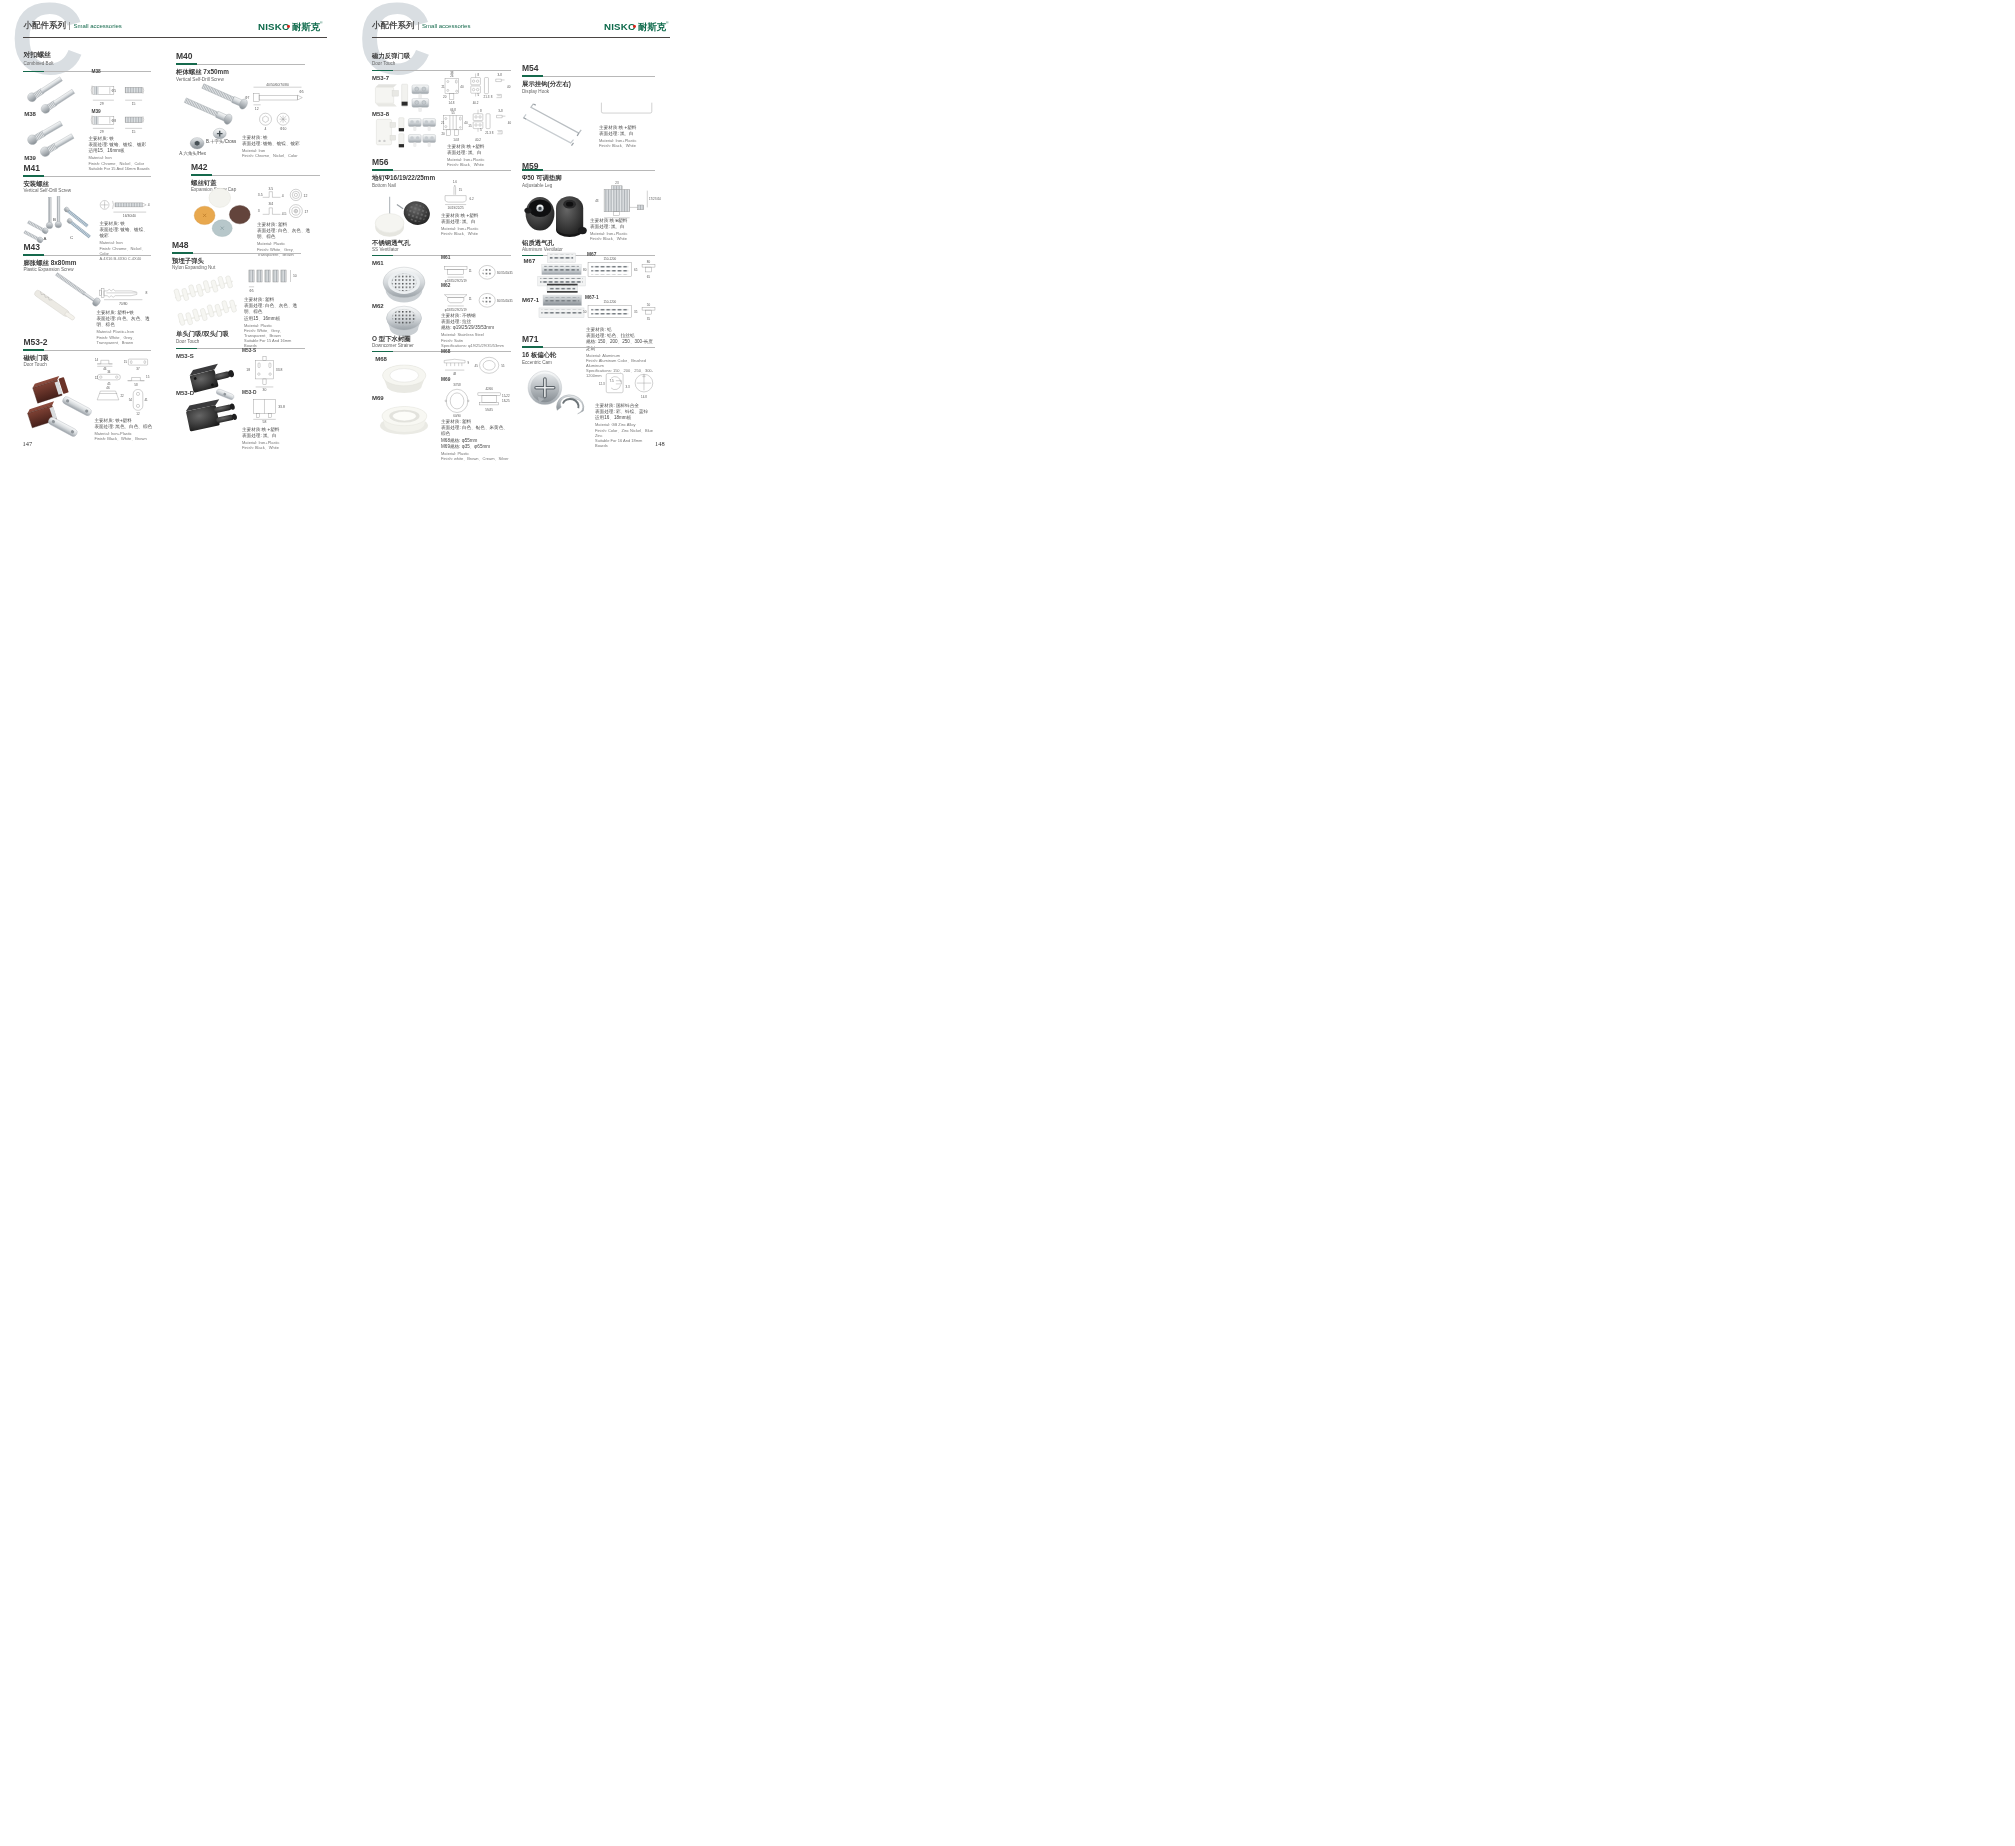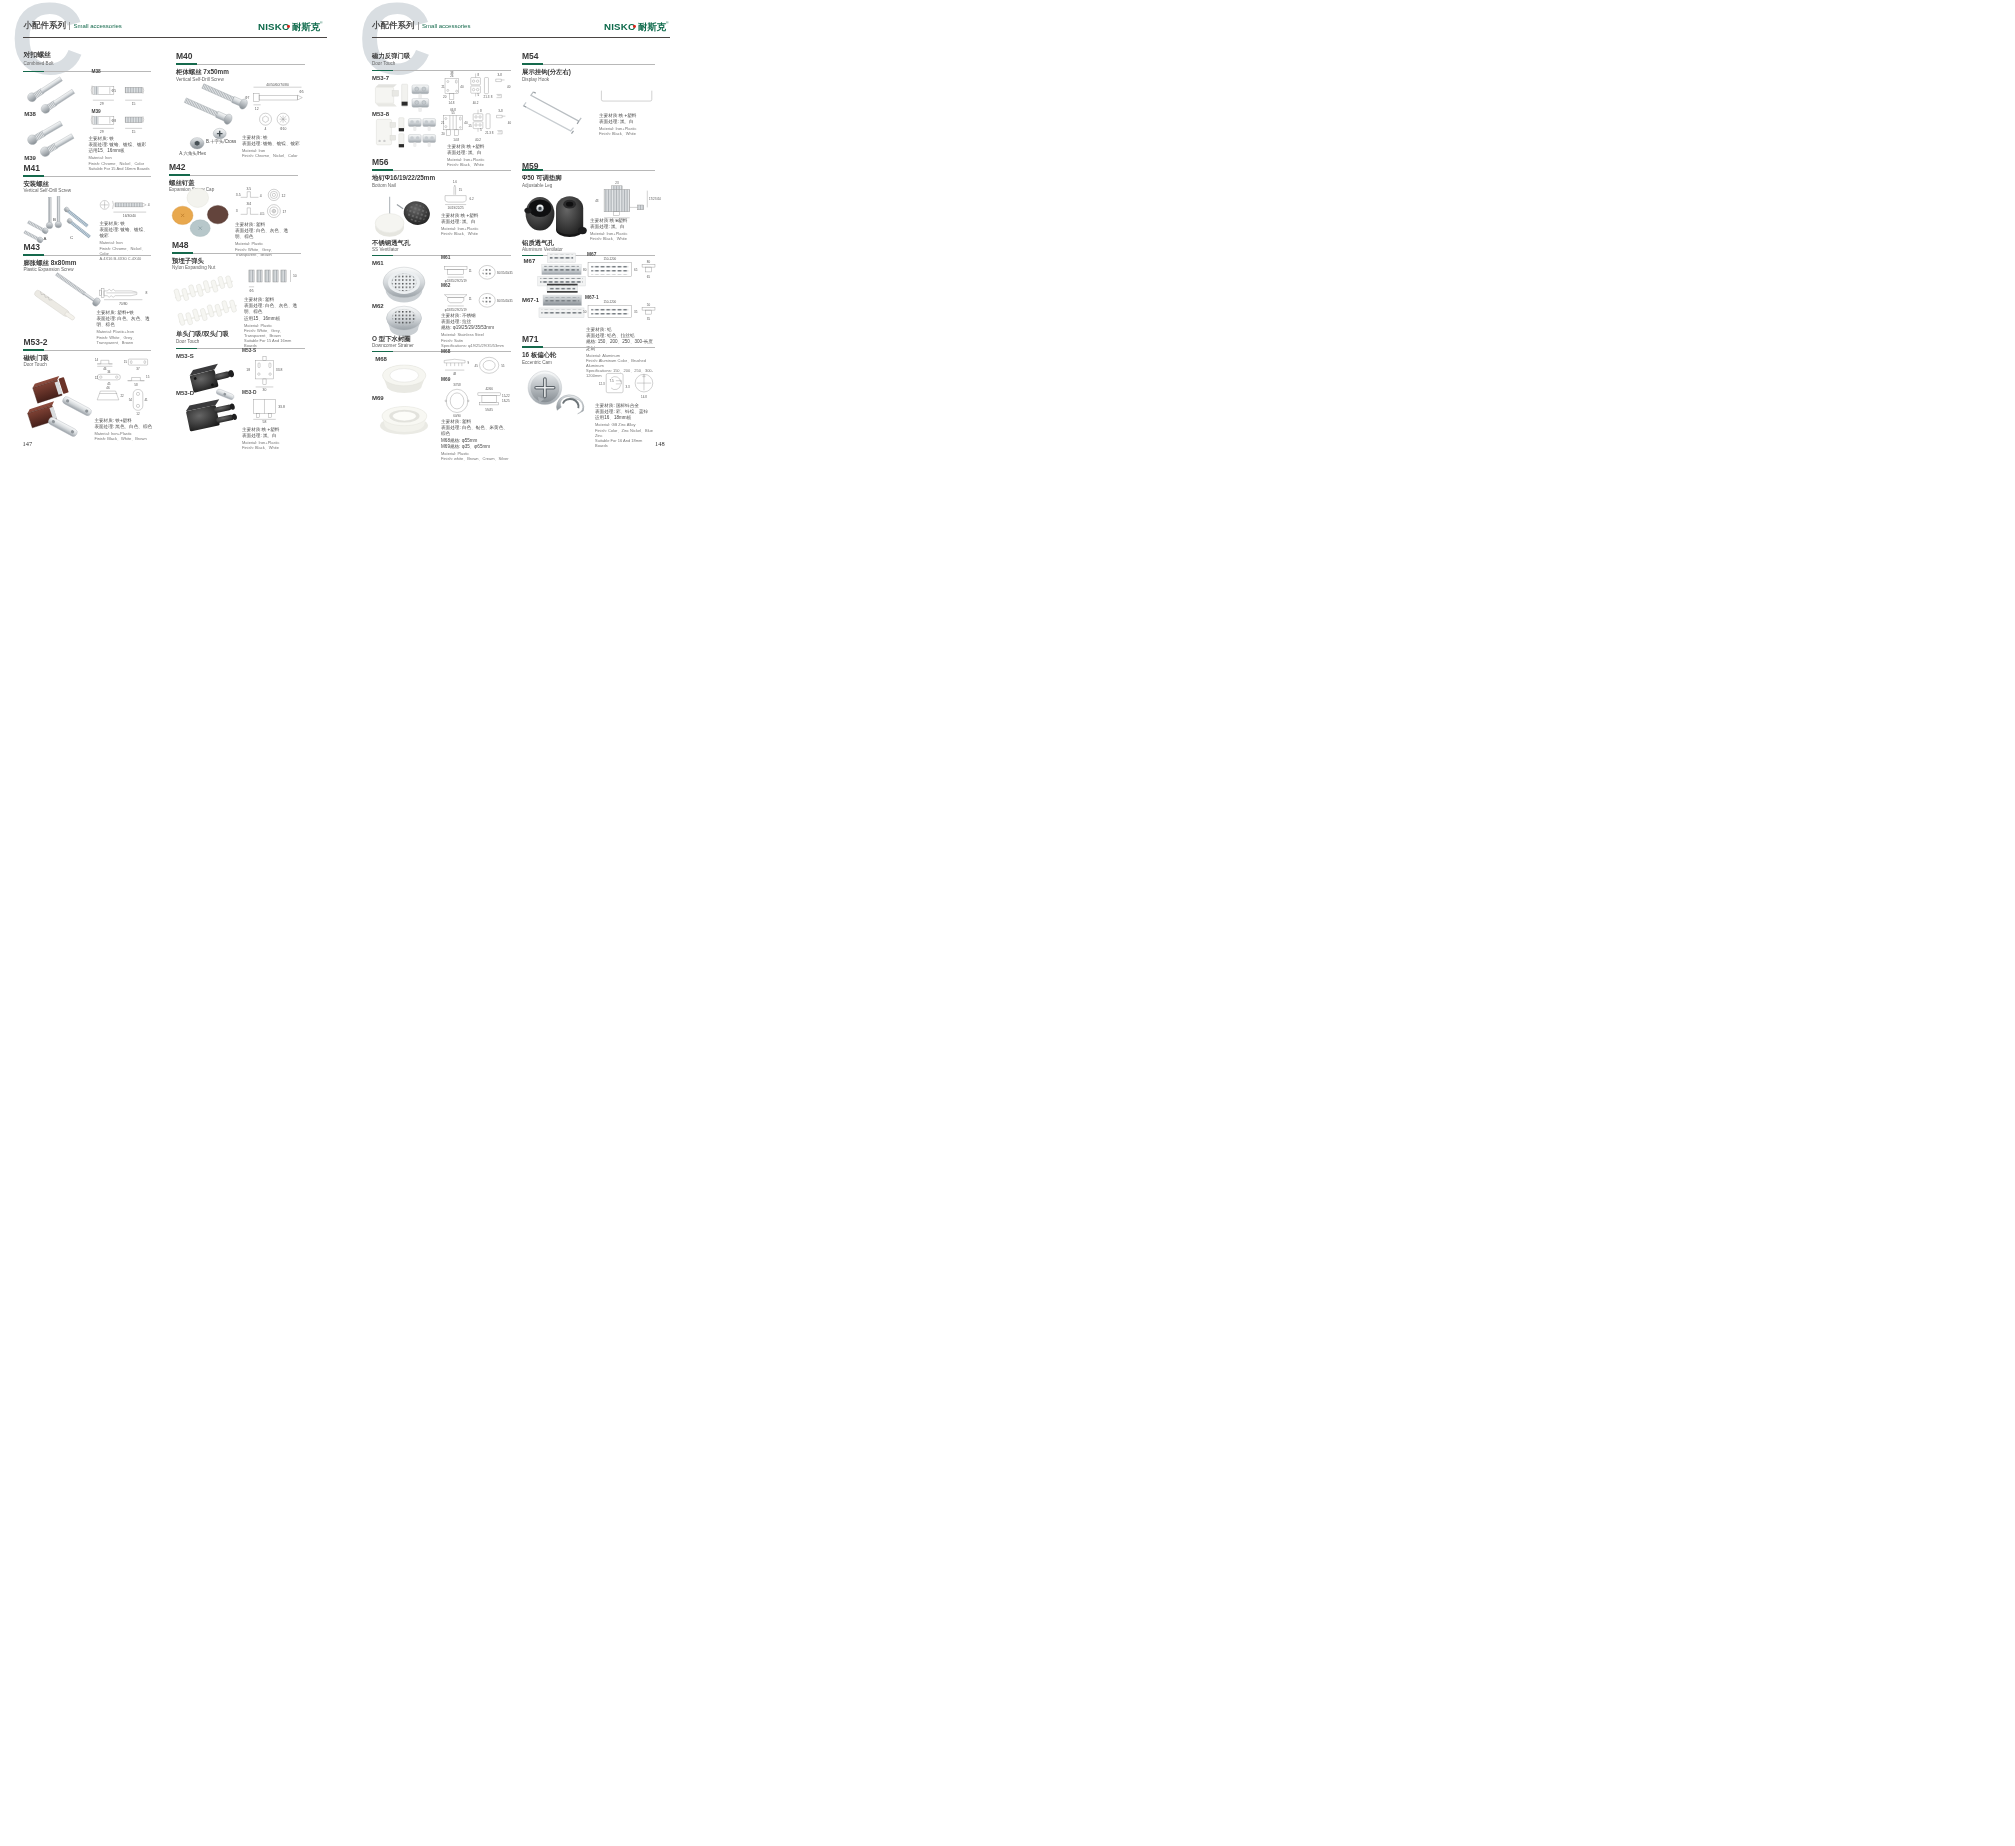--- a/index.html
+++ b/index.html
@@ -359,21 +359,21 @@
         <text class="dt" x="102" y="116" text-anchor="middle">Φ10</text>
       </svg>
       <div class="specs abs" style="left:66px;top:83px;width:63px">
         <div class="sc">主要材质: 铁
 表面处理: 镀铬、镀镍、镀彩</div>
         <div class="se">Material: Iron
 Finish: Chrome、Nickel、Color</div>
       </div>
     </section>
 
-    <section class="sec" style="left:169px;top:163px;width:129px;height:81px">
+    <section class="sec" style="left:191px;top:163px;width:129px;height:81px">
       <div class="s-code abs" style="left:0;top:0">M42</div>
       <div class="rule" style="left:0;right:0;top:11.3px">
           <i class="g"></i>
         </div>
       <div class="s-cn sm abs" style="left:0;top:16px">螺丝钉盖</div>
       <div class="s-en abs" style="left:0;top:24px">Expansion Screw Cap</div>
       <svg class="abs" style="left:0;top:22px" width="64" height="52" viewBox="0 0 160 130">
         <ellipse cx="72" cy="32" rx="27" ry="24" fill="#f3f3ee" stroke="#ddddd4"></ellipse>
         <ellipse cx="34" cy="76" rx="26" ry="23" fill="#e8a84e" stroke="#d3923a"></ellipse>
           <path d="M30,72 l8,8 M38,72 l-8,8" stroke="#c07f2c" stroke-width="2"></path>
@@ -801,21 +801,21 @@
 表面处理: 白色、银色、米黄色、棕色
 M68规格: φ55mm
 M69规格: φ35、φ65mm</div>
         <div class="se">Material: Plastic
 Finish: white、Brown、Cream、Silver
 M68 Specifications: φ55mm
 M69 Specifications: φ35mm、φ65mm</div>
       </div>
     </section>
 
-    <section class="sec" style="left:184px;top:52px;width:133px;height:89px">
+    <section class="sec" style="left:184px;top:64px;width:133px;height:89px">
       <div class="s-code abs" style="left:0;top:0">M54</div>
       <div class="rule" style="left:0;right:0;top:11.3px">
           <i class="g"></i>
         </div>
       <div class="s-cn sm abs" style="left:0;top:16px">展示挂钩(分左右)</div>
       <div class="s-en abs" style="left:0;top:25px">Display Hook</div>
       <svg class="abs" style="left:0;top:35px" width="73" height="48" viewBox="0 0 180 118">
         <path d="M28,12 l-6,8 l118,64 l6,-8" fill="none" stroke="#b9bec2" stroke-width="3"></path>
         <path d="M10,38 l-6,8 l116,62 l7,-8" fill="none" stroke="#c8cdd1" stroke-width="3"></path>
         <path d="M28,12 l6,3 M4,46 l6,3 M140,84 l-4,7 M127,108 l-5,7" stroke="#9aa0a5" stroke-width="3"></path>

